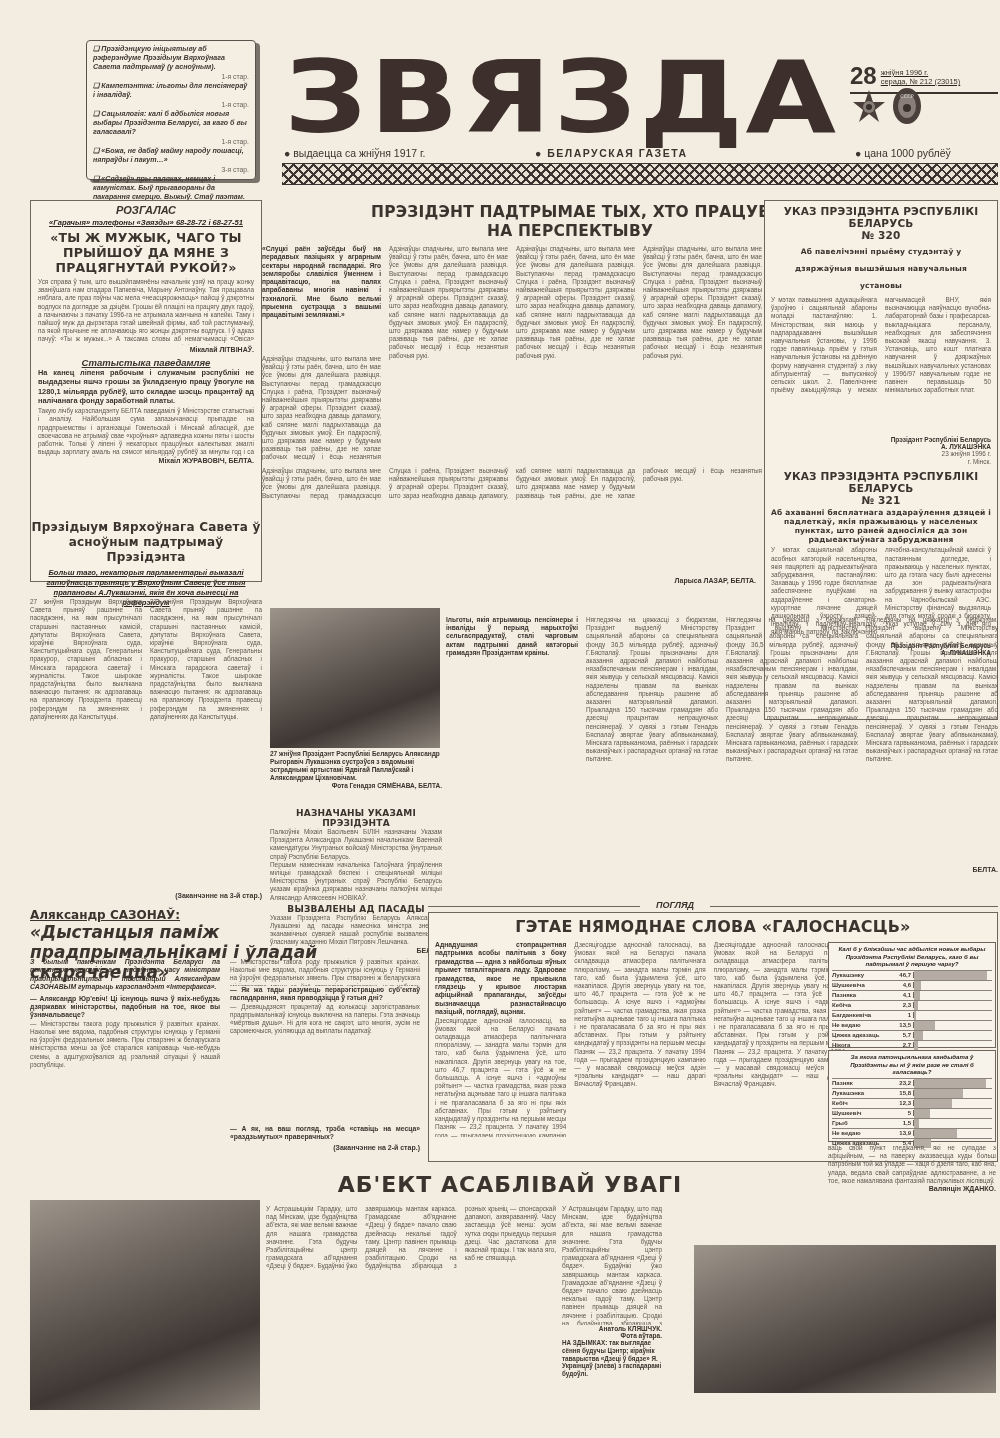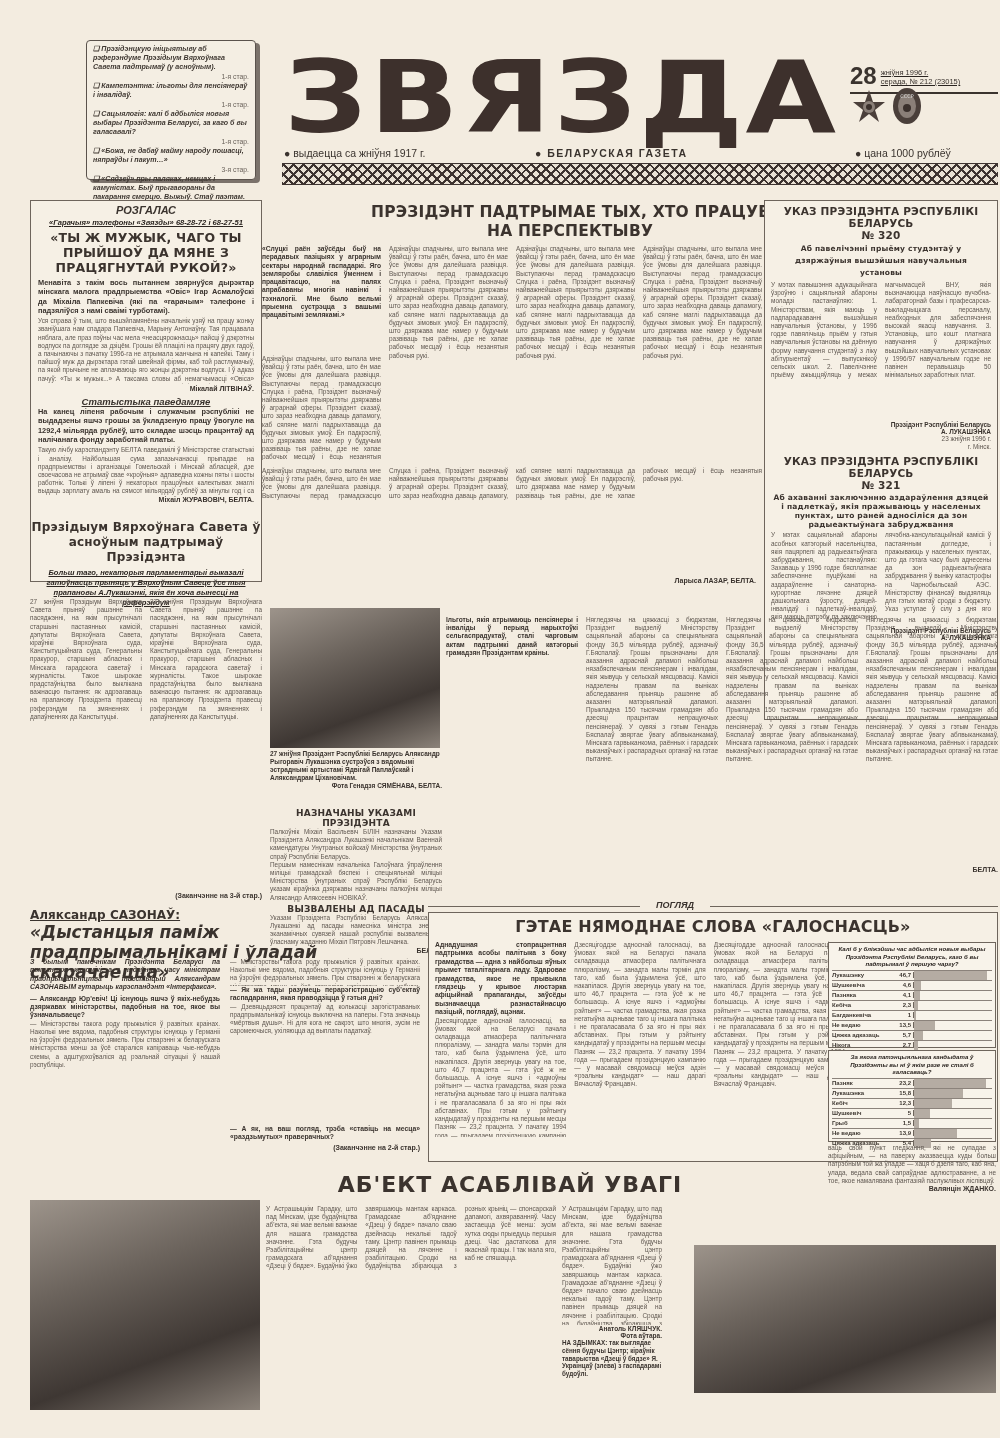--- a/index.html
+++ b/index.html
@@ -81,26 +81,25 @@
 
 <div class="abs subline" style="left:284px;">● выдаецца са жніўня 1917 г.</div>
 <div class="abs subline" style="left:535px;font-weight:bold;letter-spacing:1.5px;">● БЕЛАРУСКАЯ ГАЗЕТА</div>
 <div class="abs subline" style="left:855px;">● цана 1000 рублёў</div>
 <div class="abs ornament"></div>
 
 <div class="abs boxed" style="left:30px;top:200px;width:232px;height:382px;padding:3px 7px;">
   <div class="sectionlabel" style="font-size:11px;">РОЗГАЛАС</div>
   <div style="font-size:7.6px;font-style:italic;font-weight:bold;text-align:center;text-decoration:underline;margin:2px 0;">«Гарачыя» тэлефоны «Звязды» 68-28-72 і 68-27-51</div>
   <div class="hdr" style="font-size:12.5px;line-height:15px;margin:3px 0;">«ТЫ Ж МУЖЫК, ЧАГО ТЫ ПРЫЙШОЎ ДА МЯНЕ З ПРАЦЯГНУТАЙ РУКОЙ?»</div>
-  <div class="lead">Менавіта з такім вось пытаннем звярнуўся дырэктар мінскага малога прадпрыемства «Овіс» Ігар Асмалоўскі да Міхаіла Папкевіча (які па «гарачым» тэлефоне і падзяліўся з намі сваімі турботамі).</div>
   <div class="txt" style="margin-top:2px;height:68px;overflow:hidden;">Уся справа ў тым, што вышэйпамянёны начальнік узяў на працу жонку званіўшага нам спадара Папкевіча, Марыну Антонаўну. Тая працавала няблага, але праз пэўны час мела «неасцярожнасць» пайсці ў дэкрэтны водпуск па доглядзе за дзіцём. Грошы ёй плацілі на працягу двух гадоў, а пачынаючы з пачатку 1996-га не атрымала жанчына ні капейкі. Таму і пайшоў муж да дырэктара гэтай швейнай фірмы, каб той растлумачыў, па якой прычыне не аплачваюць яго жонцы дэкрэтны водпуск. І ў адказ пачуў: «Ты ж мужык...» А таксама словы аб немагчымасці «Овіса» аддаваць дзяржаве нават грошы на падаткі і плаціць за арэнду памяшкання, не тое што аплачваць нейкі там дэкрэтны водпуск. Калі ж папрасіў паказаць дакументацыю, дырэктар яму адмовіў, спасылаўшыся на камерцыйную тайну. Нам жа званіўшы сказаў, што яму стала вядома пра арышт упаснага рахунку МП «Овіс». Як яно на самой справе, нам даведацца не ўдалося — тэлефон фірмы ўпарта маўчаў...</div>
   <div class="byline">Мікалай ЛІТВІНАЎ.</div>
 
   <div class="sectionlabel" style="font-size:9.5px;margin-top:4px;text-decoration:underline;">Статыстыка паведамляе</div>
-  <div class="lead">На канец ліпеня рабочым і служачым рэспублікі не выдадзены яшчэ грошы за ўкладзеную працу ўвогуле на 1292,4 мільярда рублёў, што складае шэсць працэнтаў ад налічанага фонду заработнай платы.</div>
+  <div class="lead">На канец ліпеня рабочым і служачым рэспублікі не выдадзены яшчэ грошы за ўкладзеную працу ўвогуле на 1280,1 мільярда рублёў, што складае шэсць працэнтаў ад налічанага фонду заработнай платы.</div>
   <div class="txt" style="height:50px;overflow:hidden;margin-top:2px;">Такую лічбу карэспандэнту БЕЛТА паведамілі ў Міністэрстве статыстыкі і аналізу. Найбольшая сума запазычанасці прыпадае на прадпрыемствы і арганізацыі Гомельскай і Мінскай абласцей, дзе своечасова не атрымаў свае «кроўныя» адпаведна кожны пяты і шосты работнік. Толькі ў ліпені ў некаторых працоўных калектывах змаглі выдаць зарплату амаль на сямсот мільярдаў рублёў за мінулы год і са студзеня па май бягучага. Але адначасова ўзрасла запазычанасць за чэрвень і склала больш чым дваццаць працэнтаў ад фонду заработнай платы. Больш паловы яе прыпадае на калгасы і саўгасы, прамысловыя прадпрыемствы, будаўнічыя арганізацыі.</div>
   <div class="byline">Міхаіл ЖУРАВОВІЧ, БЕЛТА.</div>
 </div>
 
 <div class="abs" style="left:30px;top:520px;width:232px;">
   <div class="hdr" style="font-size:12px;line-height:15px;">Прэзідыум Вярхоўнага Савета ў асноўным падтрымаў Прэзідэнта</div>
   <div style="font-size:7.6px;font-style:italic;font-weight:bold;text-align:center;text-decoration:underline;line-height:10px;margin-top:3px;">Больш таго, некаторыя парламентарыі выказалі гатоўнасць прыняць у Вярхоўным Савеце ўсе тыя прапановы А.Лукашэнкі, якія ён хоча вынесці на рэферэндум</div>
 </div>
 <div class="abs" style="left:30px;top:598px;width:232px;">
   <div class="cols">
@@ -123,30 +122,30 @@
     <div class="txt" style="flex:1;height:218px;overflow:hidden;">Адзінаўцы спадчыны, што выпала мне ўвайсці ў гэты раён, бачна, што ён мае ўсе ўмовы для далейшага развіцця. Выступаючы перад грамадскасцю Слуцка і раёна, Прэзідэнт вызначыў найважнейшыя прыярытэты дзяржавы ў аграрнай сферы. Прэзідэнт сказаў, што зараз неабходна даваць дапамогу, каб сяляне маглі падрыхтавацца да будучых зімовых умоў. Ён падкрэсліў, што дзяржава мае намер у будучым развіваць тыя раёны, дзе не хапае рабочых месцаў і ёсць незанятыя рабочыя рукі.</div>
     <div class="txt" style="flex:1;height:218px;overflow:hidden;">Адзінаўцы спадчыны, што выпала мне ўвайсці ў гэты раён, бачна, што ён мае ўсе ўмовы для далейшага развіцця. Выступаючы перад грамадскасцю Слуцка і раёна, Прэзідэнт вызначыў найважнейшыя прыярытэты дзяржавы ў аграрнай сферы. Прэзідэнт сказаў, што зараз неабходна даваць дапамогу, каб сяляне маглі падрыхтавацца да будучых зімовых умоў. Ён падкрэсліў, што дзяржава мае намер у будучым развіваць тыя раёны, дзе не хапае рабочых месцаў і ёсць незанятыя рабочыя рукі.</div>
   </div>
   <div class="txt" style="margin-top:4px;height:110px;overflow:hidden;column-count:4;column-gap:8px;">Адзінаўцы спадчыны, што выпала мне ўвайсці ў гэты раён, бачна, што ён мае ўсе ўмовы для далейшага развіцця. Выступаючы перад грамадскасцю Слуцка і раёна, Прэзідэнт вызначыў найважнейшыя прыярытэты дзяржавы ў аграрнай сферы. Прэзідэнт сказаў, што зараз неабходна даваць дапамогу, каб сяляне маглі падрыхтавацца да будучых зімовых умоў. Ён падкрэсліў, што дзяржава мае намер у будучым развіваць тыя раёны, дзе не хапае рабочых месцаў і ёсць незанятыя рабочыя рукі.</div>
   <div class="byline" style="padding-right:6px;">Ларыса ЛАЗАР, БЕЛТА.</div>
 </div>
 
 <div class="abs boxed" style="left:764px;top:200px;width:234px;height:520px;padding:4px 6px;">
   <div class="hdr" style="font-size:10.5px;line-height:12px;">УКАЗ ПРЭЗІДЭНТА РЭСПУБЛІКІ БЕЛАРУСЬ</div>
   <div class="hdr" style="font-size:10.5px;">№ 320</div>
-  <div class="hdr" style="font-size:7.5px;line-height:12px;margin:2px 17px;">Аб павелічэнні прыёму студэнтаў у дзяржаўныя вышэйшыя навучальныя установы</div>
+  <div class="hdr" style="font-size:7.5px;line-height:17px;margin:2px 17px;">Аб павелічэнні прыёму студэнтаў у дзяржаўныя вышэйшыя навучальныя установы</div>
   <div class="txt" style="column-count:2;column-gap:8px;height:140px;overflow:hidden;">У мэтах павышэння адукацыйнага ўзроўню і сацыяльнай абароны моладзі пастанаўляю: 1. Міністэрствам, якія маюць у падпарадкаванні вышэйшыя навучальныя ўстановы, у 1996 годзе павялічыць прыём у гэтыя навучальныя ўстановы на дзённую форму навучання студэнтаў з ліку абітурыентаў — выпускнікоў сельскіх школ. 2. Павелічэнне прыёму ажыццяўляць у межах магчымасцей ВНУ, якія вызначаюцца наяўнасцю вучэбна-лабараторнай базы і прафесарска-выкладчыцкага персаналу, неабходных для забеспячэння высокай якасці навучання. 3. Установіць, што кошт платнага навучання ў дзяржаўных вышэйшых навучальных установах у 1996/97 навучальным годзе не павінен перавышаць 50 мінімальных заработных плат.</div>
   <div class="byline" style="font-size:6.5px;">Прэзідэнт Рэспублікі Беларусь</div>
   <div class="byline" style="font-size:6.5px;">А. ЛУКАШЭНКА</div>
   <div class="txt" style="text-align:right;">23 жніўня 1996 г.</div>
   <div class="txt" style="text-align:right;">г. Мінск.</div>
 
   <div class="hdr" style="font-size:10.5px;line-height:12px;margin-top:4px;">УКАЗ ПРЭЗІДЭНТА РЭСПУБЛІКІ БЕЛАРУСЬ</div>
   <div class="hdr" style="font-size:10.5px;">№ 321</div>
-  <div class="hdr" style="font-size:7.5px;line-height:9px;margin:2px 0;">Аб ахаванні заключэнню аздараўлення дзяцей і падлеткаў, якія пражываюць у населеных пунктах, што раней адносіліся да зон радыеактыўнага забруджвання</div>
+  <div class="hdr" style="font-size:7.5px;line-height:9px;margin:2px 0;">Аб ахаванні бясплатнага аздараўлення дзяцей і падлеткаў, якія пражываюць у населеных пунктах, што раней адносіліся да зон радыеактыўнага забруджвання</div>
   <div class="txt" style="column-count:2;column-gap:8px;height:96px;overflow:hidden;">У мэтах сацыяльнай абароны асобных катэгорый насельніцтва, якія пацярпелі ад радыеактыўнага забруджвання, пастанаўляю: Захаваць у 1996 годзе бясплатнае забеспячэнне пуцёўкамі на аздараўленне і санаторна-курортнае лячэнне дзяцей дашкольнага ўзросту, дзяцей-інвалідаў і падлеткаў-інвалідаў, якія маюць патрэбу па заключэнню лячэбна-кансультацыйнай камісіі ў пастаянным догледзе, і пражываюць у населеных пунктах, што да гэтага часу былі аднесены да зон радыеактыўнага забруджвання ў выніку катастрофы на Чарнобыльскай АЭС. Міністэрству фінансаў выдзяляць для гэтых мэтаў сродкі з бюджэту. Указ уступае ў сілу з дня яго падпісання, наступстваў аварыі на Чарнобыльскай АЭС.</div>
   <div class="byline" style="font-size:6.5px;">Прэзідэнт Рэспублікі Беларусь</div>
   <div class="byline" style="font-size:6.5px;">А. ЛУКАШЭНКА</div>
 </div>
 
 <div class="abs photo" style="left:270px;top:608px;width:170px;height:140px;"></div>
 <div class="abs" style="left:270px;top:750px;width:172px;">
   <div class="caption" style="font-size:6.5px;line-height:8px;">27 жніўня Прэзідэнт Рэспублікі Беларусь Аляксандр Рыгоравіч Лукашэнка сустрэўся з вядомымі эстраднымі артыстамі Ядвігай Паплаўскай і Аляксандрам Ціхановічам.</div>
   <div class="byline" style="font-size:6.5px;">Фота Генадзя СЯМЁНАВА, БЕЛТА.</div>
 </div>

